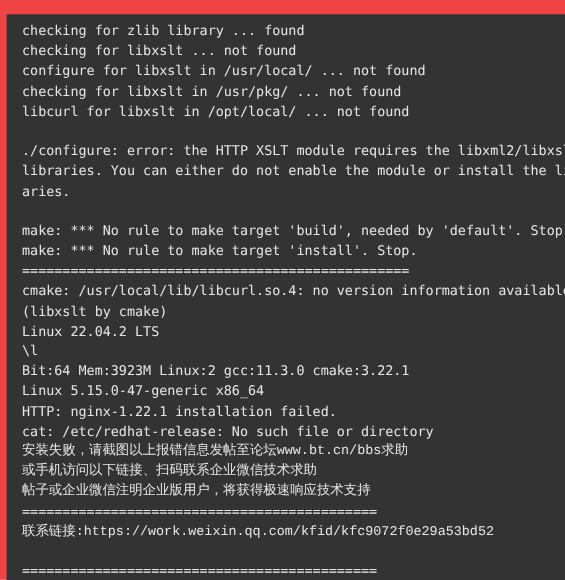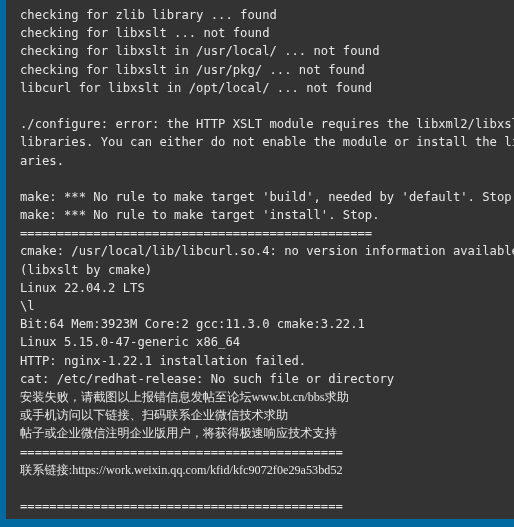--- a/index.html
+++ b/index.html
@@ -11,24 +11,24 @@
     width: 514px;
     height: 527px;
     overflow: hidden;
   }
   #terminal {
     position: absolute;
     left: 0;
     top: 0;
     width: 514px;
     height: 527px;
-    background: #0369a1;
+    background: #ef4444;
     box-sizing: border-box;
     padding-left: 6px;
-    padding-top: 0;
+    padding-top: 13px;
     padding-bottom: 4px;
   }
   #screen {
     width: 508px;
     height: 519px;
     background: #333333;
     box-sizing: border-box;
     padding: 6px 0 4px 14px;
     overflow: hidden;
   }
@@ -47,47 +47,47 @@
   .sep {
     font-family: "DejaVu Sans Mono", "Liberation Mono", monospace;
     font-size: 12.2px;
     line-height: 18.2px;
     color: #e6e6e6;
     white-space: pre;
     height: 18.2px;
     overflow: hidden;
   }
   .zh {
-    font-family: Liberation Serif, serif;
+    font-family: Liberation Mono, monospace;
   }
 </style>
 </head>
 <body>
 
 <div id="terminal">
   <div id="screen">
 
     <div class="line">checking for zlib library ... found</div>
     <div class="line">checking for libxslt ... not found</div>
-    <div class="line">checking for libxslt in /usr/local/ ... not found</div>
+    <div class="line">configure for libxslt in /usr/local/ ... not found</div>
     <div class="line">checking for libxslt in /usr/pkg/ ... not found</div>
     <div class="line">libcurl for libxslt in /opt/local/ ... not found</div>
     <div class="line blank"></div>
     <div class="line">./configure: error: the HTTP XSLT module requires the libxml2/libxslt</div>
     <div class="line">libraries. You can either do not enable the module or install the libr</div>
     <div class="line">aries.</div>
     <div class="line blank"></div>
     <div class="line">make: *** No rule to make target 'build', needed by 'default'. Stop.</div>
     <div class="line">make: *** No rule to make target 'install'. Stop.</div>
     <div class="sep">================================================</div>
     <div class="line">cmake: /usr/local/lib/libcurl.so.4: no version information available</div>
     <div class="line">(libxslt by cmake)</div>
     <div class="line">Linux 22.04.2 LTS</div>
     <div class="line">\l</div>
-    <div class="line">Bit:64 Mem:3923M Core:2 gcc:11.3.0 cmake:3.22.1</div>
+    <div class="line">Bit:64 Mem:3923M Linux:2 gcc:11.3.0 cmake:3.22.1</div>
     <div class="line">Linux 5.15.0-47-generic x86_64</div>
     <div class="line">HTTP: nginx-1.22.1 installation failed.</div>
     <div class="line">cat: /etc/redhat-release: No such file or directory</div>
     <div class="line zh">安装失败，请截图以上报错信息发帖至论坛www.bt.cn/bbs求助</div>
     <div class="line zh">或手机访问以下链接、扫码联系企业微信技术求助</div>
     <div class="line zh">帖子或企业微信注明企业版用户，将获得极速响应技术支持</div>
     <div class="sep">============================================</div>
     <div class="line zh">联系链接:https://work.weixin.qq.com/kfid/kfc9072f0e29a53bd52</div>
     <div class="line blank"></div>
     <div class="sep">============================================</div>

